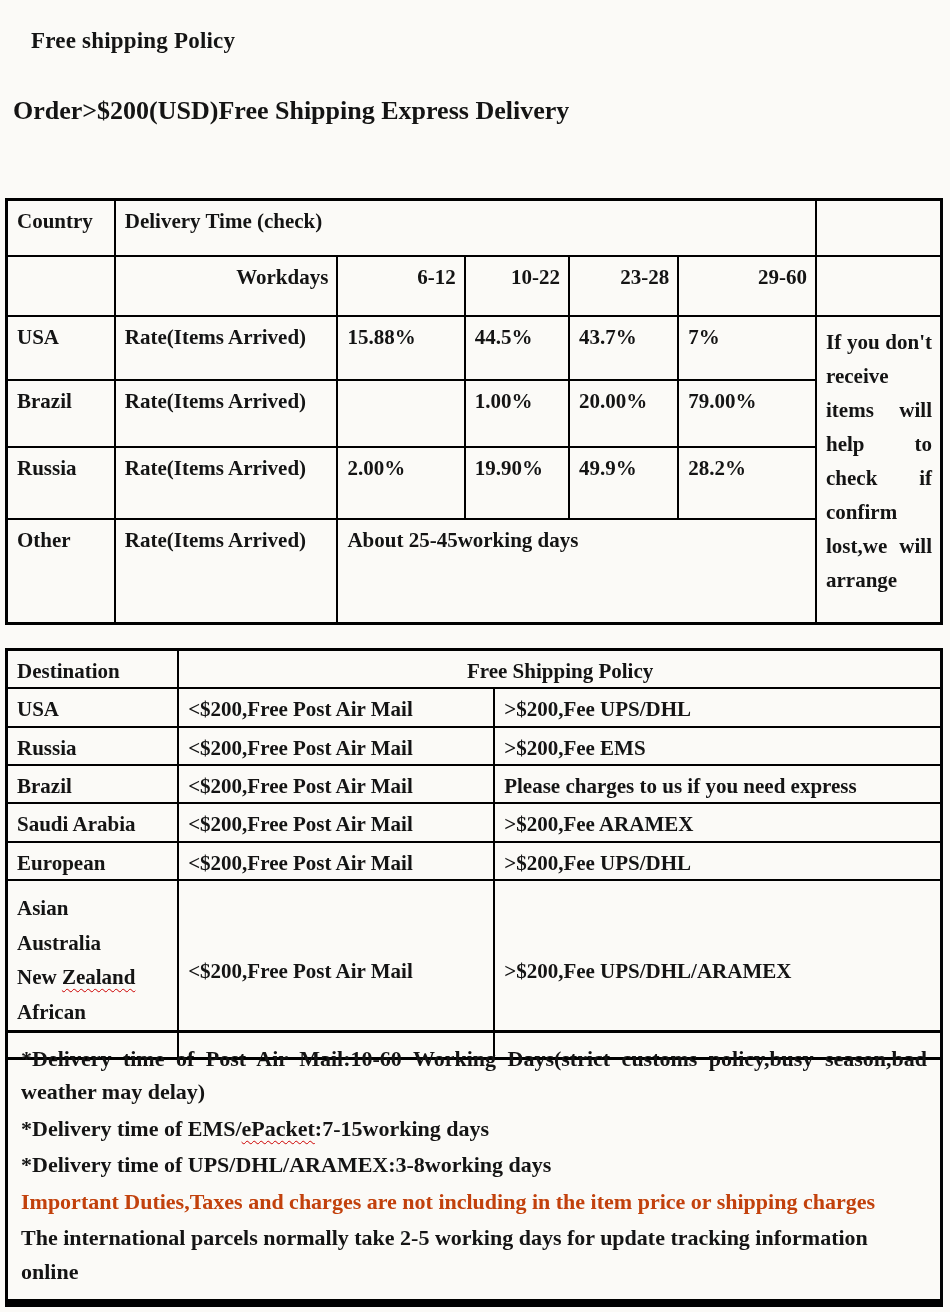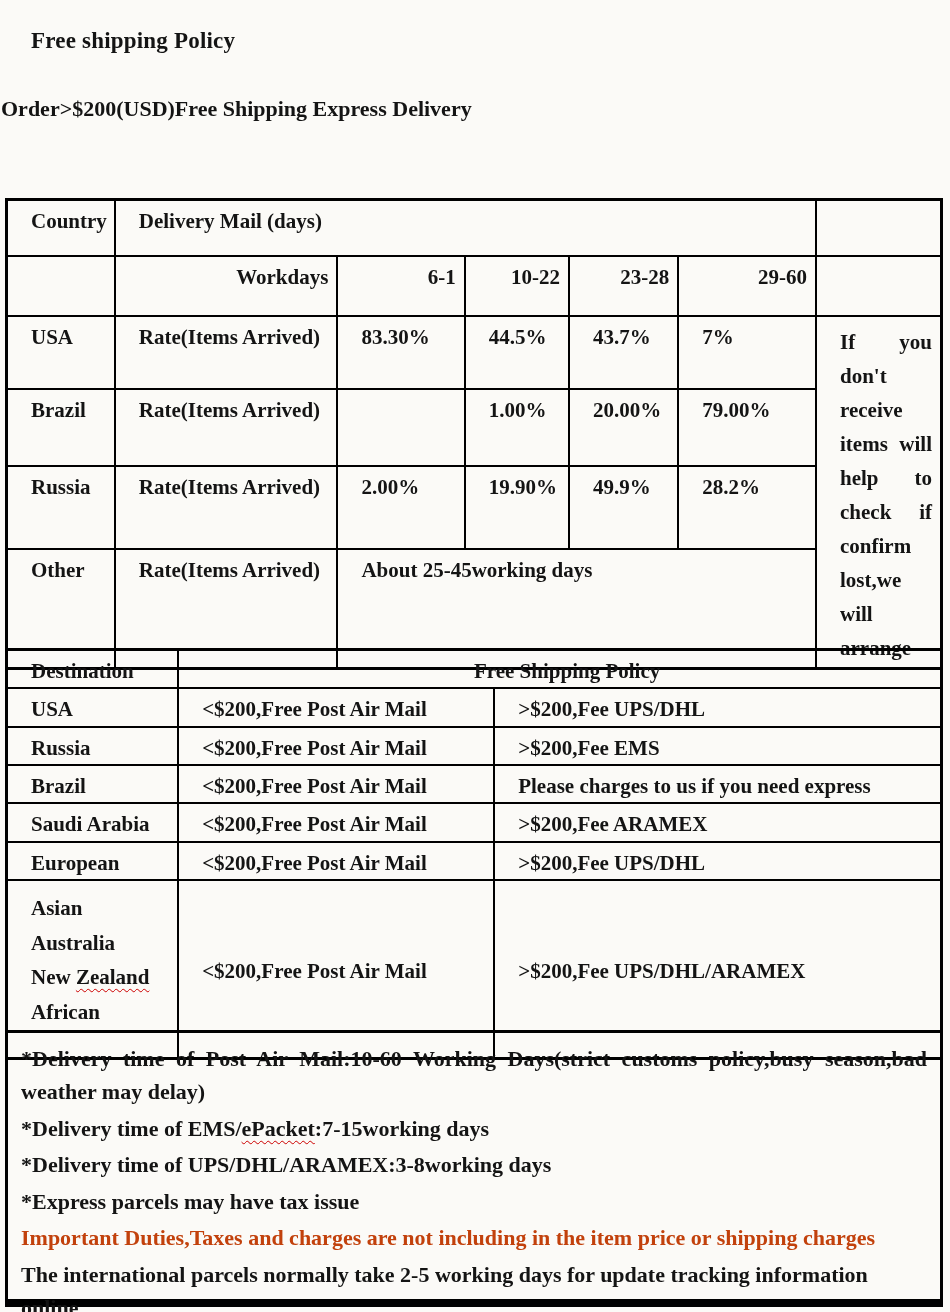--- a/index.html
+++ b/index.html
@@ -10,35 +10,35 @@
     font-weight:700;
     color:#141414;
     -webkit-font-smoothing:antialiased;
   }
   .page{position:relative;width:950px;height:1312px;overflow:hidden;}
   .title{
     position:absolute;left:31px;top:28px;
     font-size:23px;letter-spacing:0.2px;
   }
   .subtitle{
-    position:absolute;left:1px;top:96px;
-    font-size:22px;
+    position:absolute;left:13px;top:96px;
+    font-size:26px;
   }
   table{
     border-collapse:collapse;
     table-layout:fixed;
     position:absolute;left:5px;
     background:transparent;
   }
   #table1{top:198px;width:938px;}
   #table2{top:648px;width:938px;}
   td{
     border:2px solid #000;
     vertical-align:top;
-    padding:6px 8px 2px 23px;
+    padding:6px 8px 2px 9px;
     font-size:21px;
     line-height:1.35;
     overflow:hidden;
   }
   #table1{border:3px solid #000;}
   #table2{border:3px solid #000;}
   .center{text-align:center;vertical-align:middle;}
   .justify{text-align:justify;}
   .side-note{
     line-height:1.62;
@@ -95,36 +95,36 @@
         <col style="width:220px">
         <col style="width:126px">
       <col style="width:103px">
         <col style="width:108px">
         <col style="width:136px">
         <col style="width:124px">
     </colgroup>
     <tbody>
         <tr>
       <td>Country</td>
-      <td colspan="5">Delivery Mail (days)</td>
+      <td colspan="5">Delivery Time (check)</td>
       <td></td>
     </tr>
     <tr>
       <td></td>
       <td>Workdays</td>
-      <td>6-1</td>
+      <td>6-12</td>
       <td>10-22</td>
       <td>23-28</td>
       <td>29-60</td>
       <td></td>
     </tr>
     <tr>
       <td>USA</td>
       <td>Rate(Items Arrived)</td>
-      <td>83.30%</td>
+      <td>15.88%</td>
       <td>44.5%</td>
       <td>43.7%</td>
       <td>7%</td>
       <td rowspan="4" class="justify side-note">If you don't receive items will help to check if confirm lost,we will arrange</td>
     </tr>
     <tr>
       <td>Brazil</td>
       <td>Rate(Items Arrived)</td>
       <td></td>
       <td>1.00%</td>
@@ -194,18 +194,17 @@
       <td class="vmid">&lt;$200,Free Post Air Mail</td>
       <td class="vmid">&gt;$200,Fee UPS/DHL/ARAMEX</td>
     </tr>
   </tbody>
     </table>
 
   <div class="notes-box">
     <p class="notes-line justify">*Delivery time of Post Air Mail:10-60 Working Days(strict customs policy,busy season,bad weather may delay)</p>
     <p class="notes-line"><span>*Delivery time of EMS/</span><span class="squiggle">ePacket</span><span>:7-15working days</span></p>
     <p class="notes-line">*Delivery time of UPS/DHL/ARAMEX:3-8working days</p>
-    <p class="notes-line">*Express parcels may have tax issue</p>
     <p class="notes-line red-line">Important Duties,Taxes and charges are not including in the item price or shipping charges</p>
     <p class="notes-line">The international parcels normally take 2-5 working days for update tracking information online</p>
   </div>
 
 </div>
 
 </body></html>

